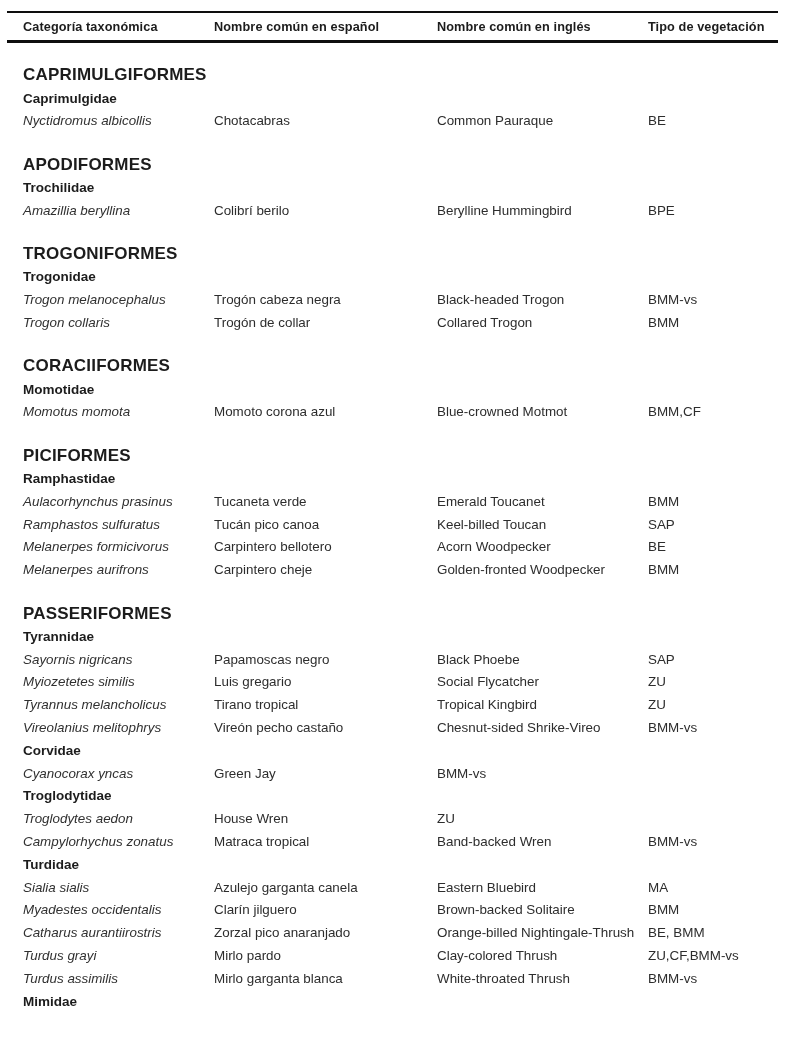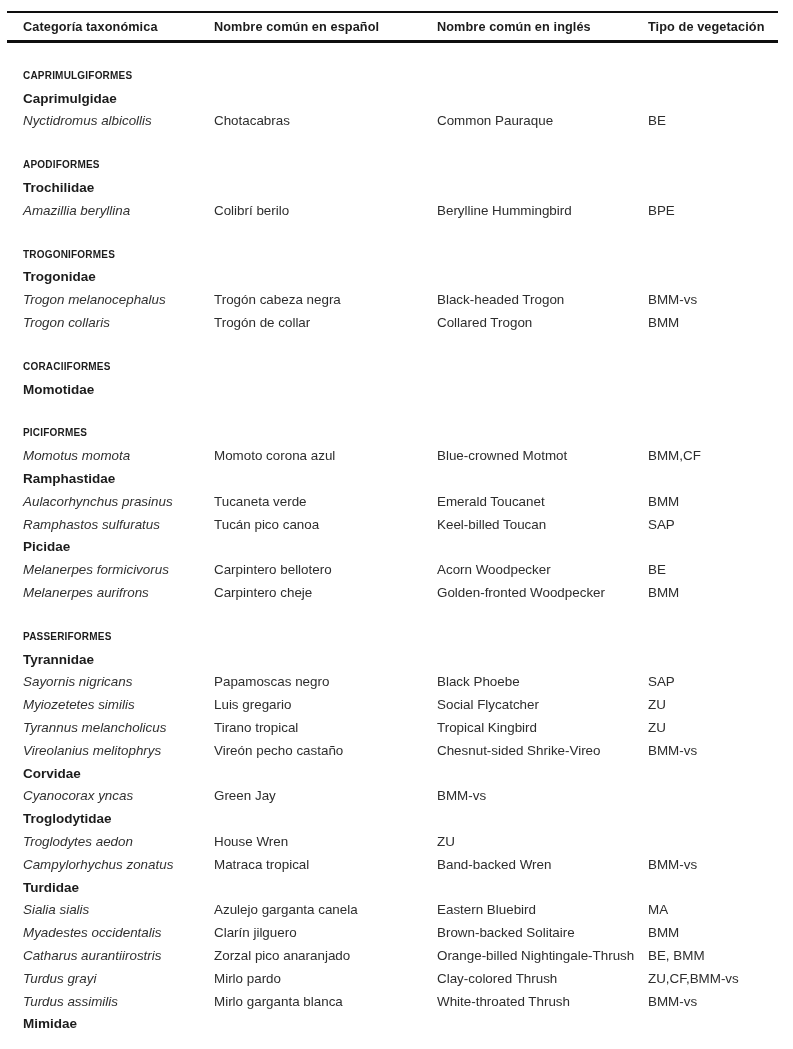--- a/index.html
+++ b/index.html
@@ -49,21 +49,21 @@
   .body-rows .grid-row {
     height: 22.8px;
     font-size: 13.4px;
     white-space: nowrap;
   }
   .row-order {
     margin-top: 21px;
   }
   .row-order .cell-sci {
     font-weight: bold;
-    font-size: 10px;
+    font-size: 17px;
     color: #1c1c1c;
     letter-spacing: 0.2px;
   }
   .row-family .cell-sci {
     font-weight: bold;
     font-size: 13.5px;
     color: #1c1c1c;
   }
   .row-species .cell-sci {
     font-style: italic;
@@ -155,56 +155,50 @@
         <div class="cell cell-empty"></div>
         <div class="cell cell-empty"></div>
         <div class="cell cell-empty"></div>
       </div>
       <div class="grid-row row-family">
         <div class="cell cell-sci">Momotidae</div>
         <div class="cell cell-empty"></div>
         <div class="cell cell-empty"></div>
         <div class="cell cell-empty"></div>
       </div>
-      <div class="grid-row row-order">
-        <div class="cell cell-sci">PICIFORMES</div>
-        <div class="cell cell-empty"></div>
-        <div class="cell cell-empty"></div>
-        <div class="cell cell-empty"></div>
-      </div>
       <div class="grid-row row-species">
         <div class="cell cell-sci">Momotus momota</div>
         <div class="cell cell-es">Momoto corona azul</div>
         <div class="cell cell-en">Blue-crowned Motmot</div>
         <div class="cell cell-veg">BMM,CF</div>
       </div>
+      <div class="grid-row row-order">
+        <div class="cell cell-sci">PICIFORMES</div>
+        <div class="cell cell-empty"></div>
+        <div class="cell cell-empty"></div>
+        <div class="cell cell-empty"></div>
+      </div>
       <div class="grid-row row-family">
         <div class="cell cell-sci">Ramphastidae</div>
         <div class="cell cell-empty"></div>
         <div class="cell cell-empty"></div>
         <div class="cell cell-empty"></div>
       </div>
       <div class="grid-row row-species">
         <div class="cell cell-sci">Aulacorhynchus prasinus</div>
         <div class="cell cell-es">Tucaneta verde</div>
         <div class="cell cell-en">Emerald Toucanet</div>
         <div class="cell cell-veg">BMM</div>
       </div>
       <div class="grid-row row-species">
         <div class="cell cell-sci">Ramphastos sulfuratus</div>
         <div class="cell cell-es">Tucán pico canoa</div>
         <div class="cell cell-en">Keel-billed Toucan</div>
         <div class="cell cell-veg">SAP</div>
       </div>
-      <div class="grid-row row-family">
-        <div class="cell cell-sci">Picidae</div>
-        <div class="cell cell-empty"></div>
-        <div class="cell cell-empty"></div>
-        <div class="cell cell-empty"></div>
-      </div>
       <div class="grid-row row-species">
         <div class="cell cell-sci">Melanerpes formicivorus</div>
         <div class="cell cell-es">Carpintero bellotero</div>
         <div class="cell cell-en">Acorn Woodpecker</div>
         <div class="cell cell-veg">BE</div>
       </div>
       <div class="grid-row row-species">
         <div class="cell cell-sci">Melanerpes aurifrons</div>
         <div class="cell cell-es">Carpintero cheje</div>
         <div class="cell cell-en">Golden-fronted Woodpecker</div>

